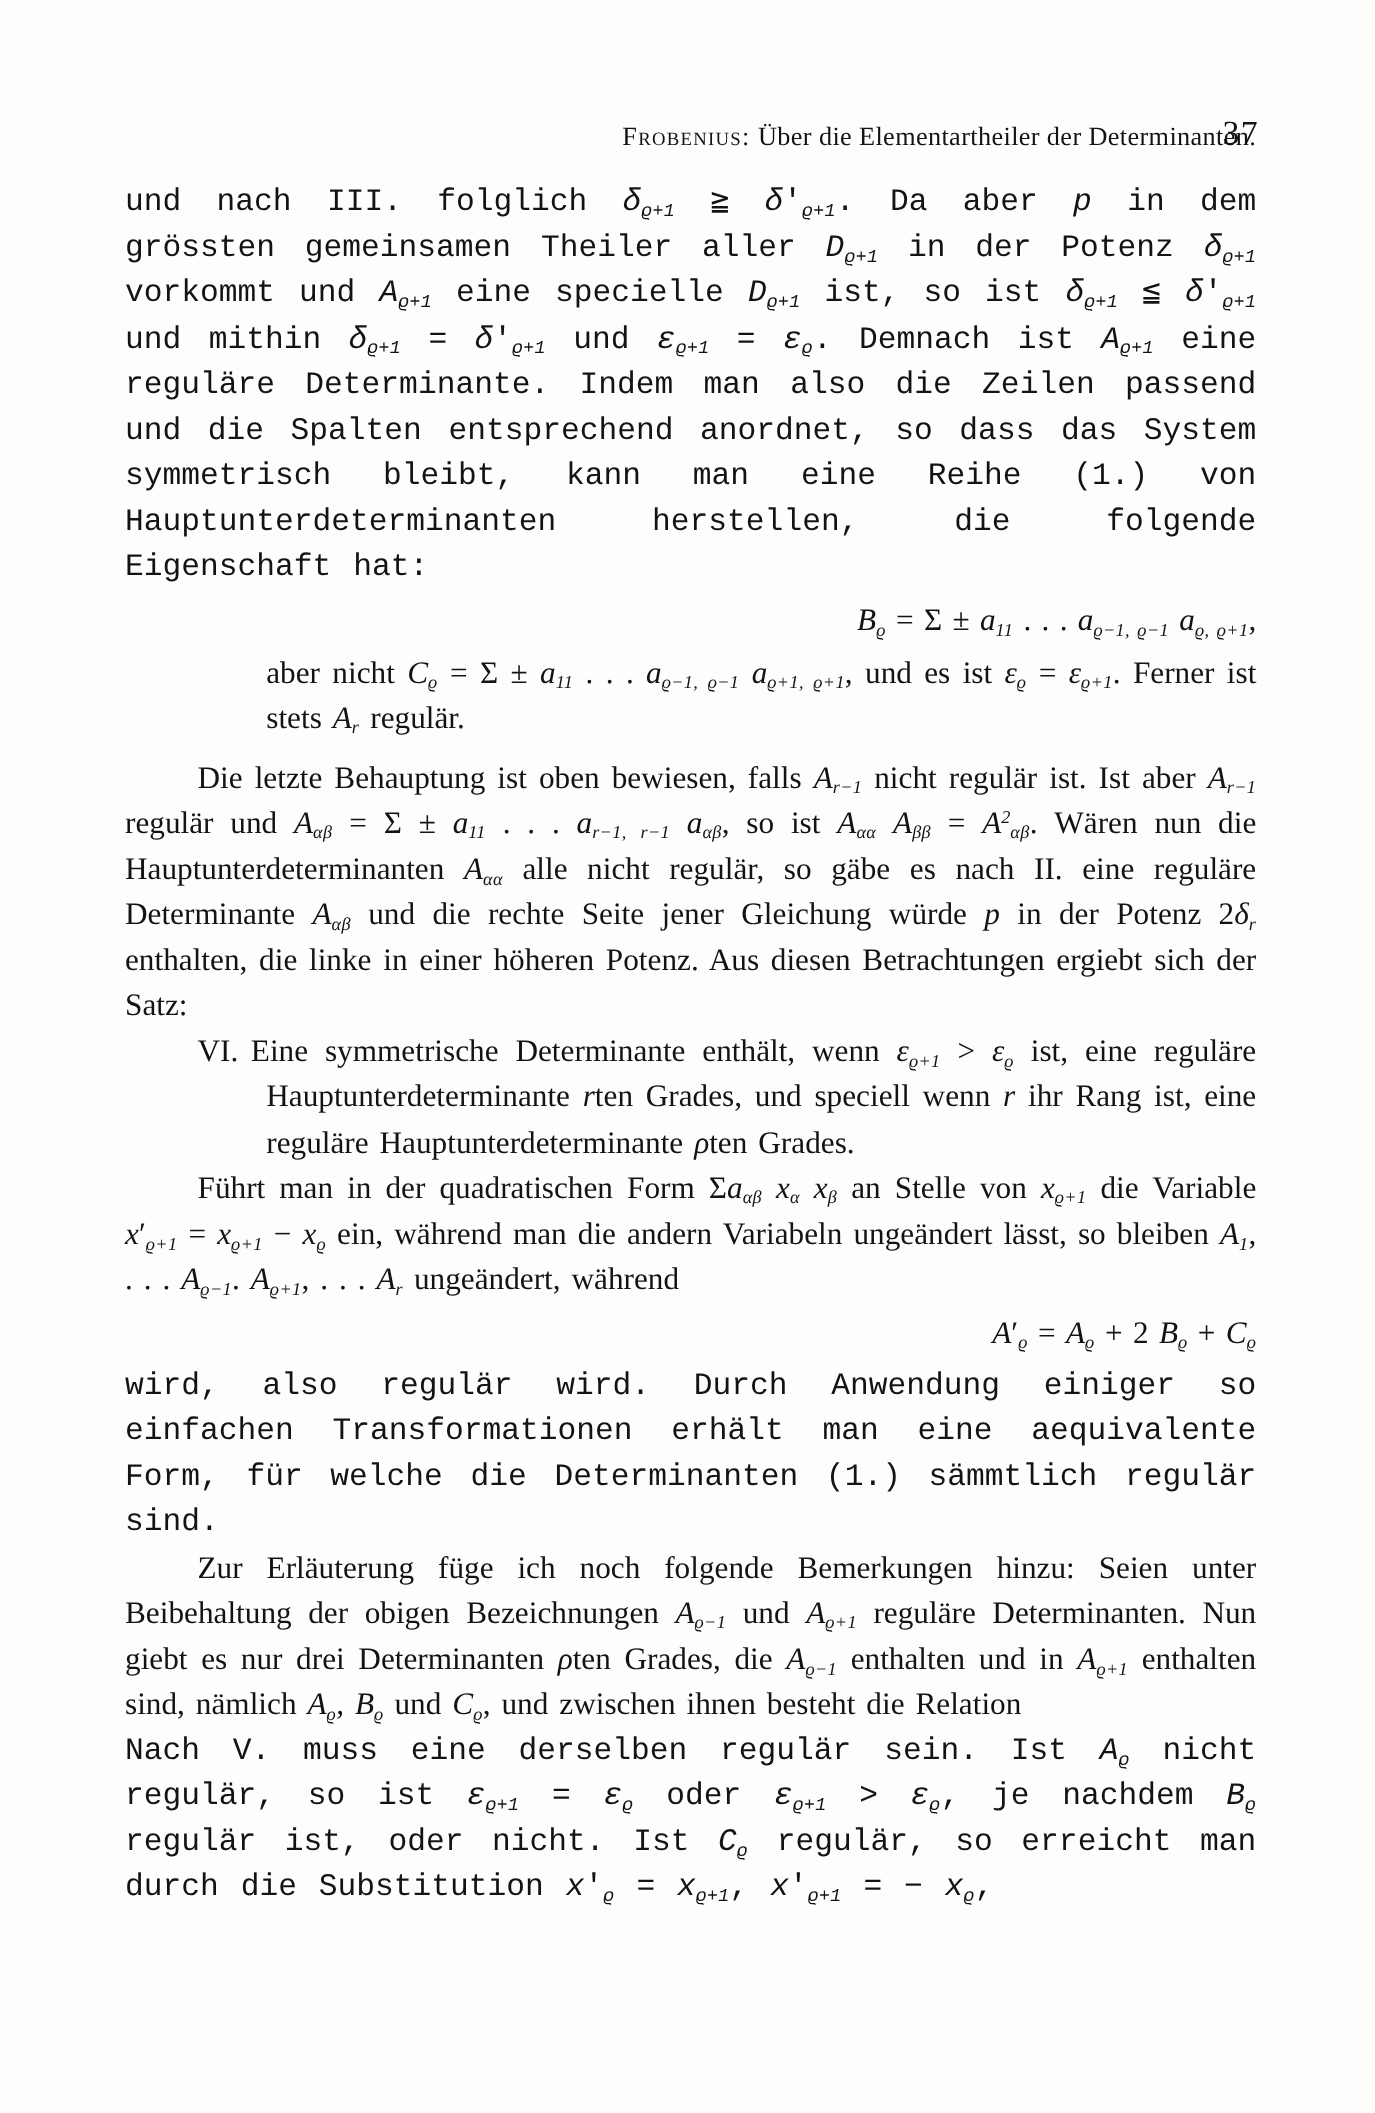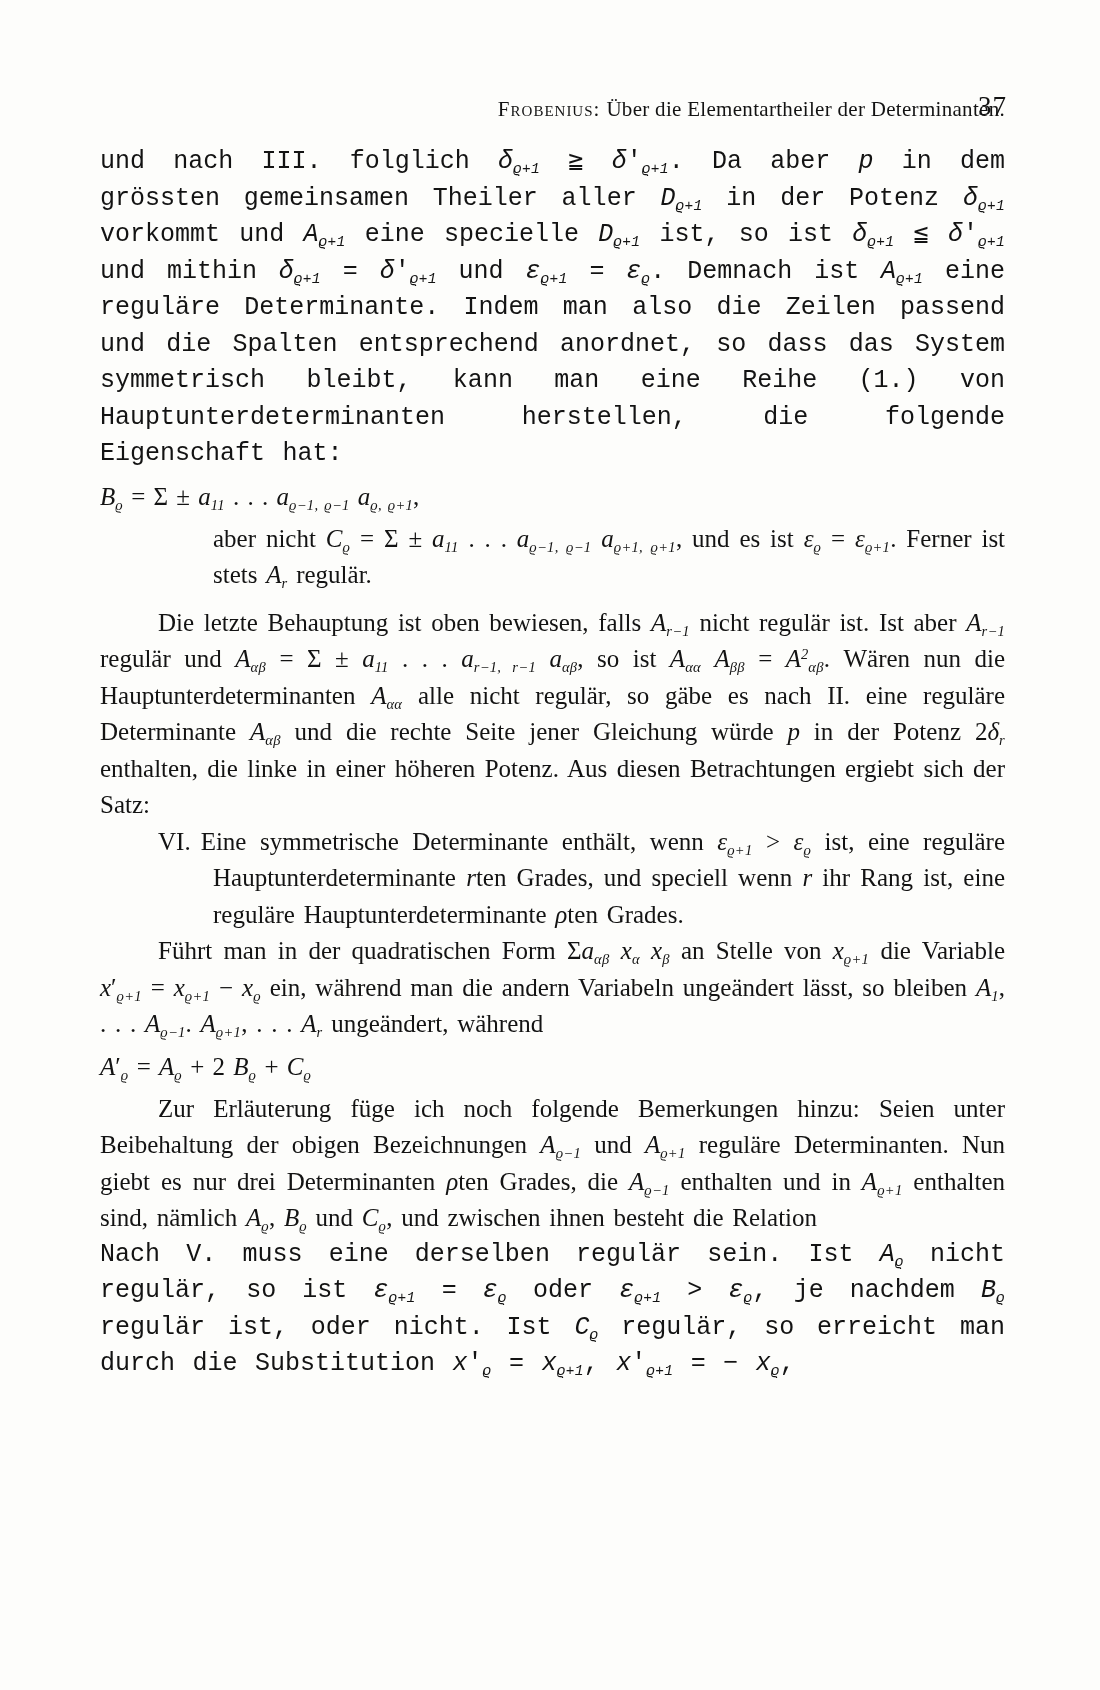--- a/index.html
+++ b/index.html
@@ -60,21 +60,21 @@
     font-size: 25px;
     line-height: 36.5px;
     text-align: justify;
     word-spacing: 2.5px;
   }
   .item-label { padding-right: 10px; }
   .equation {
     margin: 5px 0 5px 0;
     font-size: 25px;
     line-height: 38px;
-    text-align: left;
+    text-align: right;
     word-spacing: 2px;
   }
   
   i { font-style: italic; }
   sub, sup {
     font-style: italic;
     font-size: 0.58em;
     line-height: 0;
   }
   sub { vertical-align: -0.32em; letter-spacing: 0.3px; }
@@ -100,20 +100,21 @@
     <p class="para block-indent">aber nicht <i>C</i><sub>ϱ</sub> = Σ ± <i>a</i><sub>11</sub> . . . <i>a</i><sub>ϱ−1, ϱ−1</sub> <i>a</i><sub>ϱ+1, ϱ+1</sub>, und es ist <i>ε</i><sub>ϱ</sub> = <i>ε</i><sub>ϱ+1</sub>. Ferner ist stets <i>A</i><sub>r</sub> regulär.</p>
 
     <p class="para indent spaced-top">Die letzte Behauptung ist oben bewiesen, falls <i>A</i><sub>r−1</sub> nicht regulär ist. Ist aber <i>A</i><sub>r−1</sub> regulär und <i>A</i><sub>αβ</sub> = Σ ± <i>a</i><sub>11</sub> . . . <i>a</i><sub>r−1, r−1</sub> <i>a</i><sub>αβ</sub>, so ist <i>A</i><sub>αα</sub> <i>A</i><sub>ββ</sub> = <i>A</i><sup>2</sup><sub>αβ</sub>. Wären nun die Hauptunterdeterminanten <i>A</i><sub>αα</sub> alle nicht regulär, so gäbe es nach II. eine reguläre Determinante <i>A</i><sub>αβ</sub> und die rechte Seite jener Gleichung würde <i>p</i> in der Potenz 2<i>δ</i><sub>r</sub> enthalten, die linke in einer höheren Potenz. Aus diesen Betrachtungen ergiebt sich der Satz:</p>
 
     <p class="item"><span class="item-label">VI.</span><span>Eine symmetrische Determinante enthält, wenn <i>ε</i><sub>ϱ+1</sub> &gt; <i>ε</i><sub>ϱ</sub> ist, eine reguläre Hauptunterdeterminante <i>r</i>ten Grades, und speciell wenn <i>r</i> ihr Rang ist, eine reguläre Hauptunterdeterminante <i>ρ</i>ten Grades.</span></p>
 
     <p class="para indent">Führt man in der quadratischen Form Σ<i>a</i><sub>αβ</sub> <i>x</i><sub>α</sub> <i>x</i><sub>β</sub> an Stelle von <i>x</i><sub>ϱ+1</sub> die Variable <i>x</i>′<sub>ϱ+1</sub> = <i>x</i><sub>ϱ+1</sub> − <i>x</i><sub>ϱ</sub> ein, während man die andern Variabeln ungeändert lässt, so bleiben <i>A</i><sub>1</sub>, . . . <i>A</i><sub>ϱ−1</sub>. <i>A</i><sub>ϱ+1</sub>, . . . <i>A</i><sub>r</sub> ungeändert, während</p>
 
     <p class="equation"><i>A</i>′<sub>ϱ</sub> = <i>A</i><sub>ϱ</sub> + 2 <i>B</i><sub>ϱ</sub> + <i>C</i><sub>ϱ</sub></p>
 
+    <p class="para flush">wird, also regulär wird. Durch Anwendung einiger so einfachen Transformationen erhält man eine aequivalente Form, für welche die Determinanten (1.) sämmtlich regulär sind.</p>
 
     <p class="para indent">Zur Erläuterung füge ich noch folgende Bemerkungen hinzu: Seien unter Beibehaltung der obigen Bezeichnungen <i>A</i><sub>ϱ−1</sub> und <i>A</i><sub>ϱ+1</sub> reguläre Determinanten. Nun giebt es nur drei Determinanten <i>ρ</i>ten Grades, die <i>A</i><sub>ϱ−1</sub> enthalten und in <i>A</i><sub>ϱ+1</sub> enthalten sind, nämlich <i>A</i><sub>ϱ</sub>, <i>B</i><sub>ϱ</sub> und <i>C</i><sub>ϱ</sub>, und zwischen ihnen besteht die Relation</p>
 
 
     <p class="para flush">Nach V. muss eine derselben regulär sein. Ist <i>A</i><sub>ϱ</sub> nicht regulär, so ist <i>ε</i><sub>ϱ+1</sub> = <i>ε</i><sub>ϱ</sub> oder <i>ε</i><sub>ϱ+1</sub> &gt; <i>ε</i><sub>ϱ</sub>, je nachdem <i>B</i><sub>ϱ</sub> regulär ist, oder nicht. Ist <i>C</i><sub>ϱ</sub> regulär, so erreicht man durch die Substitution <i>x</i>′<sub>ϱ</sub> = <i>x</i><sub>ϱ+1</sub>, <i>x</i>′<sub>ϱ+1</sub> = − <i>x</i><sub>ϱ</sub>,</p>
 
   </div>
 </div>
 
 </body></html>

